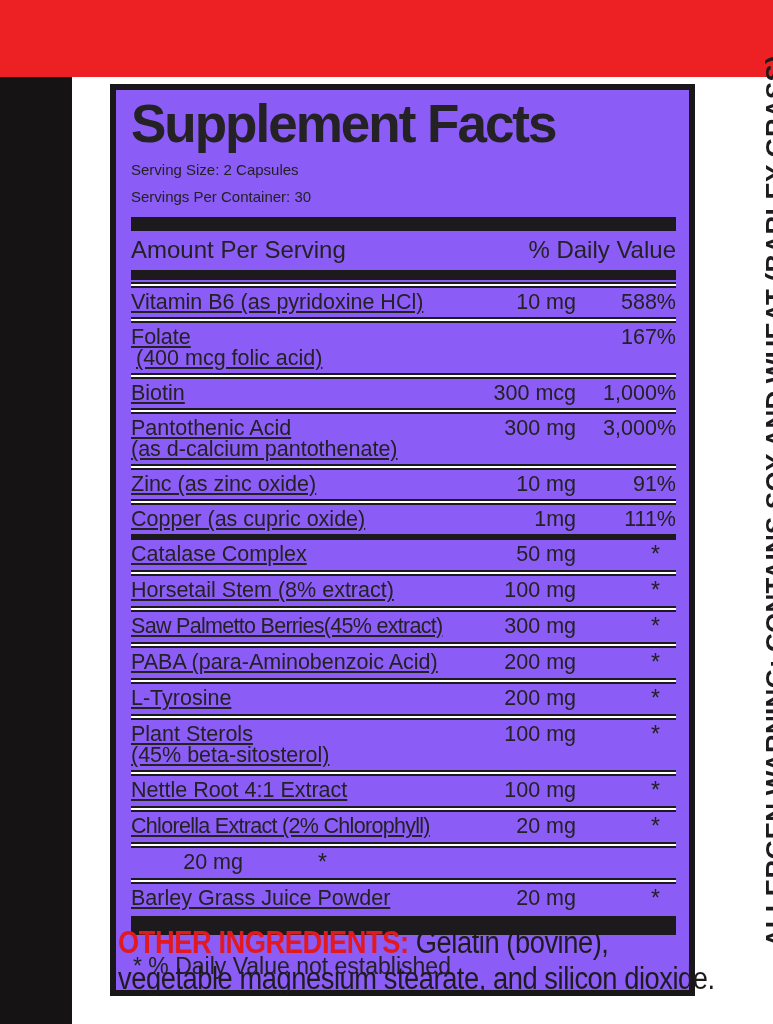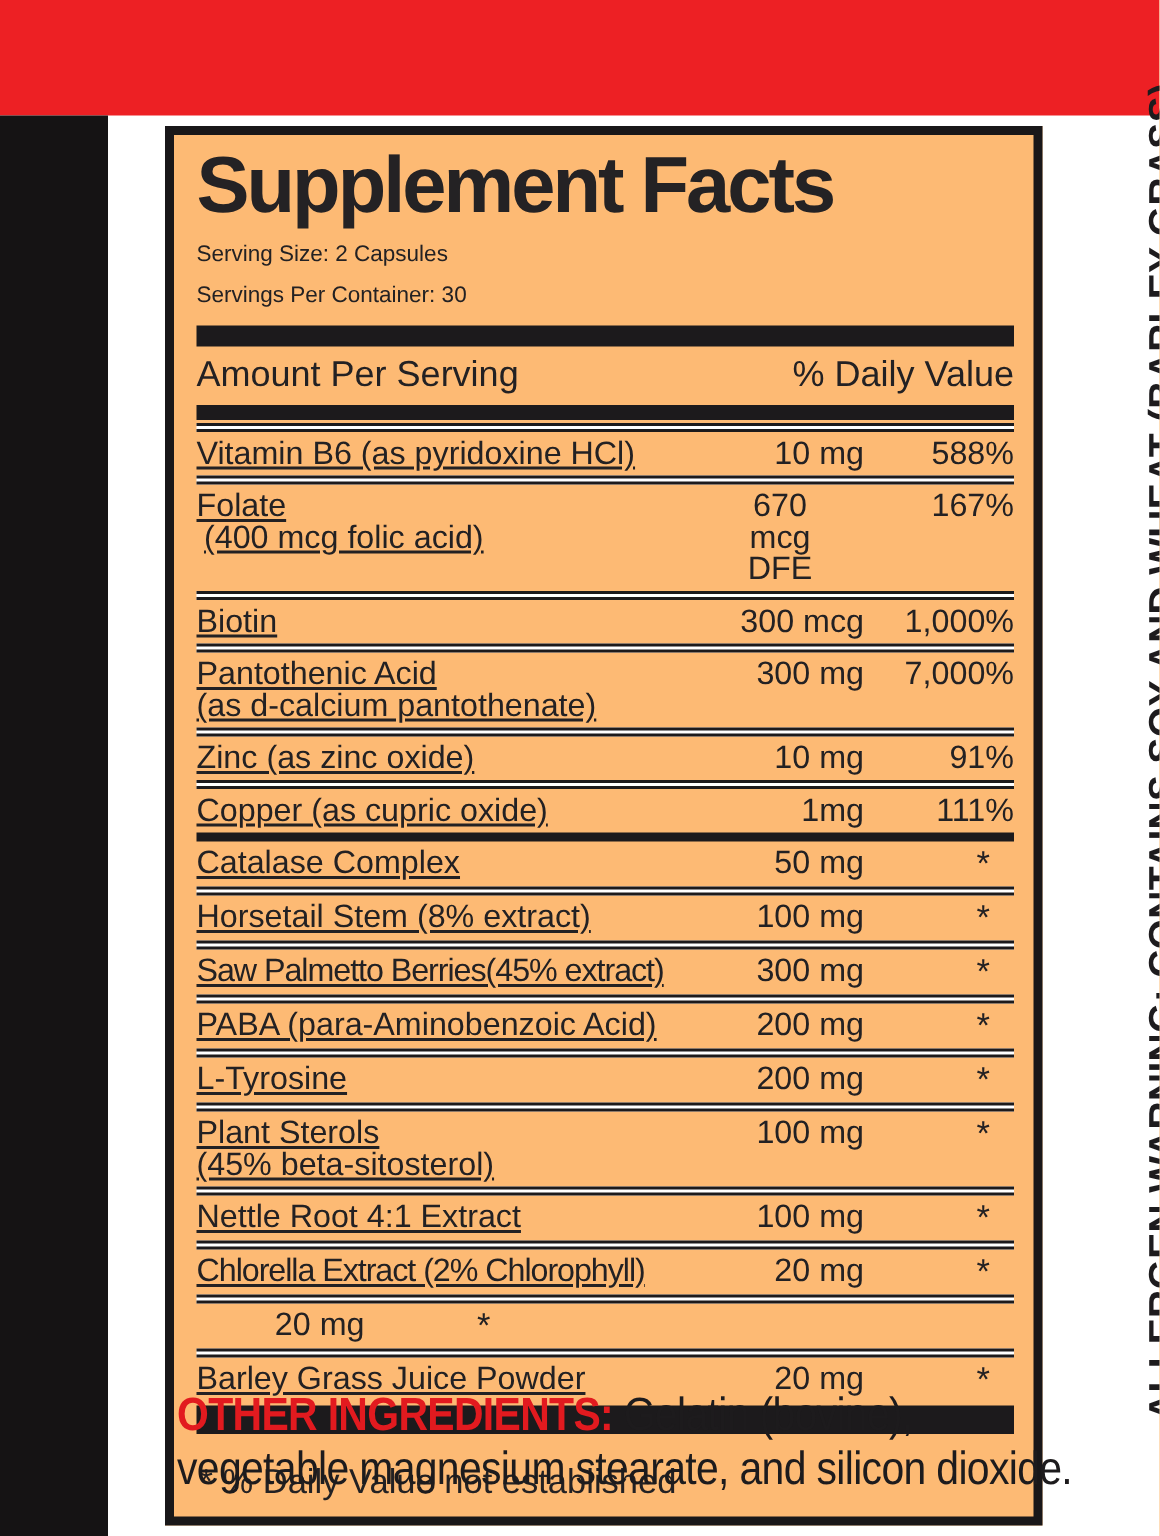--- a/index.html
+++ b/index.html
@@ -5,21 +5,21 @@
   html,body{margin:0;padding:0;}
   body{
     width:773px;height:1024px;position:relative;background:#ffffff;
     font-family:"Liberation Sans", sans-serif;color:#161616;overflow:hidden;
   }
   .red-band{position:absolute;left:0;top:0;width:773px;height:77px;background:#ED2024;}
   .black-col{position:absolute;left:0;top:77px;width:72px;height:947px;background:#151314;}
 
   .facts-box{
     position:absolute;left:110px;top:84px;width:585px;box-sizing:border-box;
-    border:6px solid #191719;background:#fdba74;padding:6px 13px 8px 15px;
+    border:6px solid #191719;background:#8b5cf6;padding:6px 13px 8px 15px;
   }
   .title{
     font-size:53px;font-weight:bold;letter-spacing:-2px;line-height:52px;
     margin:2px 0 6px 0;color:#242224;
   }
   .serving{font-size:15px;line-height:27px;color:#232123;}
   .bar{background:#1c1a1c;}
   .bar-thick{height:14px;margin-top:7px;}
   .bar-med{height:10px;}
   .hdr-row{display:flex;justify-content:space-between;align-items:center;
@@ -78,38 +78,33 @@
   <div class="rows" id="rows">
       <div class="sep double"></div>
       <div class="row">
         <div class="name"><span>Vitamin B6 (as pyridoxine HCl)</span></div>
         <div class="amt">10 mg</div>
         <div class="dv">588%</div>
       </div>
       <div class="sep double"></div>
       <div class="row vtop">
         <div class="name"><span>Folate</span><span class="l2 ind">(400 mcg folic acid)</span></div>
-        <div class="amt center">
-          <div>670</div>
-          <div>mcg</div>
-          <div>DFE</div>
-        </div>
         <div class="dv">167%</div>
       </div>
       <div class="sep double"></div>
       <div class="row">
         <div class="name"><span>Biotin</span></div>
         <div class="amt">300 mcg</div>
         <div class="dv">1,000%</div>
       </div>
       <div class="sep double"></div>
       <div class="row vbottom">
         <div class="name"><span>Pantothenic Acid</span><span class="l2">(as d-calcium pantothenate)</span></div>
         <div class="amt">300 mg</div>
-        <div class="dv">7,000%</div>
+        <div class="dv">3,000%</div>
       </div>
       <div class="sep double"></div>
       <div class="row">
         <div class="name"><span>Zinc (as zinc oxide)</span></div>
         <div class="amt">10 mg</div>
         <div class="dv">91%</div>
       </div>
       <div class="sep double"></div>
       <div class="row">
         <div class="name"><span>Copper (as cupric oxide)</span></div>

